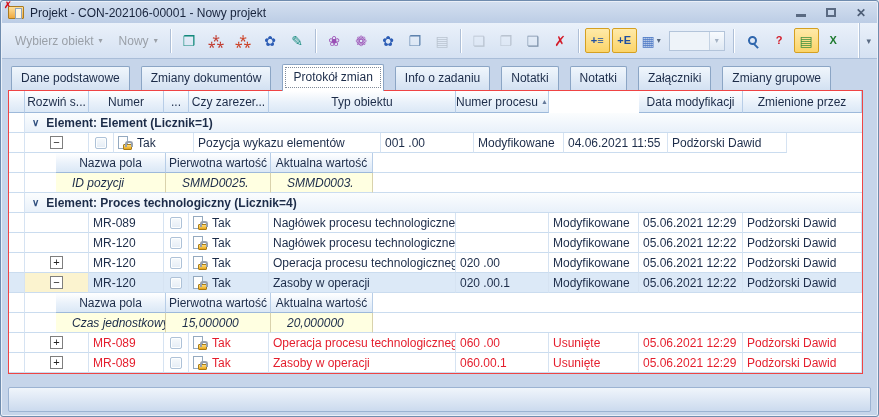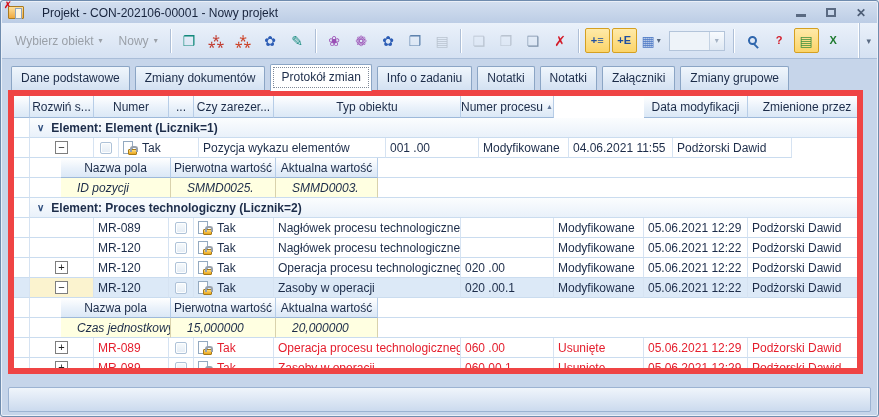--- a/index.html
+++ b/index.html
@@ -13,21 +13,21 @@
   
   .titlebar { position:absolute; top:1px; left:1px; right:1px; height:21px;
     background:linear-gradient(#d3dff0,#bccde5); display:flex; align-items:center;
     padding:0 8px 0 6px; gap:6px; }
   .proj-icon { width:16px; height:13px; position:relative; flex:0 0 auto;
     background:linear-gradient(#ffe09a,#efa93e); border:1px solid #a97a20; border-radius:1px; }
   .proj-icon::after { content:""; position:absolute; right:1px; top:1px; width:5px; height:9px;
     background:#fdf6e3; border:1px solid #8fa4bd; }
   .proj-icon::before { content:"✗"; position:absolute; left:-5px; top:-7px; color:#d40f18;
     font-size:9px; font-weight:bold; }
-  .title-text { color:#17233c;margin-left:12px; }
+  .title-text { color:#17233c; }
   .win-btns { margin-left:auto; display:flex; gap:14px; align-items:center; }
   .win-btn { width:16px; height:14px; display:flex; align-items:center; justify-content:center;
     color:#45566e; cursor:default; }
   .win-btn .bar { width:10px; height:3px; background:#5a6a82; margin-top:6px; }
   .win-btn .box { width:10px; height:9px; border:2px solid #5a6a82; }
   .win-btn .x { font-size:12px; font-weight:bold; color:#4d5d75; }
 
   
   .toolbar { position:absolute; top:22px; left:1px; right:1px; height:36px;
     background:linear-gradient(#eaf1fa,#d5e1f2); border-bottom:1px solid #a9bdd8;
@@ -52,30 +52,30 @@
     display:flex; margin:0 3px; flex:0 0 auto; }
   .tb-combo .dd { margin-left:auto; width:15px; display:flex; align-items:center;
     justify-content:center; background:linear-gradient(#f8fbfe,#dfe8f3);
     border-left:1px solid #c4d2e3; color:#a4b2c4; font-size:8px; }
   .tb-overflow { margin-left:auto; align-self:stretch; display:flex; align-items:center;
     padding-left:6px; border-left:1px solid #b3c4da; box-shadow:-1px 0 0 #fff; }
   .tb-overflow .glyph { font-size:9px; color:#5a6b83; }
 
   
   .tabstrip { position:absolute; top:61px; left:8px; right:8px; height:28px;
-    display:flex; align-items:flex-end; gap:5px; padding-left:2px; }
+    display:flex; align-items:flex-end; gap:11px; padding-left:2px; }
   .tab { padding:4px 9px 5px; background:linear-gradient(#f0f6fc,#d3e1f2);
     border:1px solid #8ba5c5; border-bottom:none; border-radius:2px 2px 0 0;
     white-space:nowrap; position:relative; }
   .tab.active { background:#ffffff; z-index:3; margin-bottom:-1px; padding:5px 10px 7px;
     outline:1px dotted #808a99; outline-offset:-4px; }
 
   
   .content { position:absolute; top:89px; left:7px; width:855px; height:284px;
-    background:#ffffff; border:6px solid #ef4444; overflow:hidden; z-index:2; }
+    background:#ffffff; border:1px solid #ef4444; overflow:hidden; z-index:2; }
   .gridrow { display:flex; height:20px; }
   .gridrow.header { height:22px; }
   .cell { border-right:1px solid #d6e3f2; border-bottom:1px solid #cadcef;
     display:flex; align-items:center; padding:0 4px; overflow:hidden;
     white-space:nowrap; flex:0 0 auto; }
   .cell.center { justify-content:center; padding:0; }
   .hcell { background:linear-gradient(#ffffff,#e9f1fa 55%,#dbe8f6);
     border-right:1px solid #b7cde7; border-bottom:1px solid #9db9da;
     display:flex; align-items:center; justify-content:center; gap:3px;
     overflow:hidden; white-space:nowrap; flex:0 0 auto; }
@@ -310,21 +310,21 @@
         <div data-name="detail-indent" class="spacer" style="width: 31px;"></div>
         <div data-name="detail-cell" class="dcell" style="width: 110px;">ID pozycji</div>
         <div data-name="detail-cell" class="dcell" style="width: 105px;">SMMD0025.</div>
         <div data-name="detail-cell" class="dcell" style="width: 102px;">SMMD0003.</div>
         <div class="filler"></div>
       </div>
       <div data-name="group-row" class="grouprow">
         <div data-name="row-indicator" class="cell center" style="width: 16px;"></div>
         <div data-name="group-cell" class="groupcell" style="width: 837px;">
           <span data-name="group-collapse-icon" class="chev">∨</span>
-          <span data-name="group-label">Element: Proces technologiczny (Licznik=2)</span>
+          <span data-name="group-label">Element: Proces technologiczny (Licznik=4)</span>
         </div>
       </div>
       <div data-name="table-row" class="gridrow">
         <div data-name="row-indicator" class="cell center" style="width: 16px;"></div>
         <div data-name="expand-cell" class="cell center" style="width: 64px;"></div>
         <div data-name="cell-numer" class="cell" style="width: 75px;">MR-089</div>
         <div data-name="checkbox-cell" class="cell center" style="width: 25px;">
           <span data-name="row-checkbox" class="checkbox"></span>
         </div>
         <div data-name="cell-czy-zarezerwowany" class="cell" style="width: 80px;">

